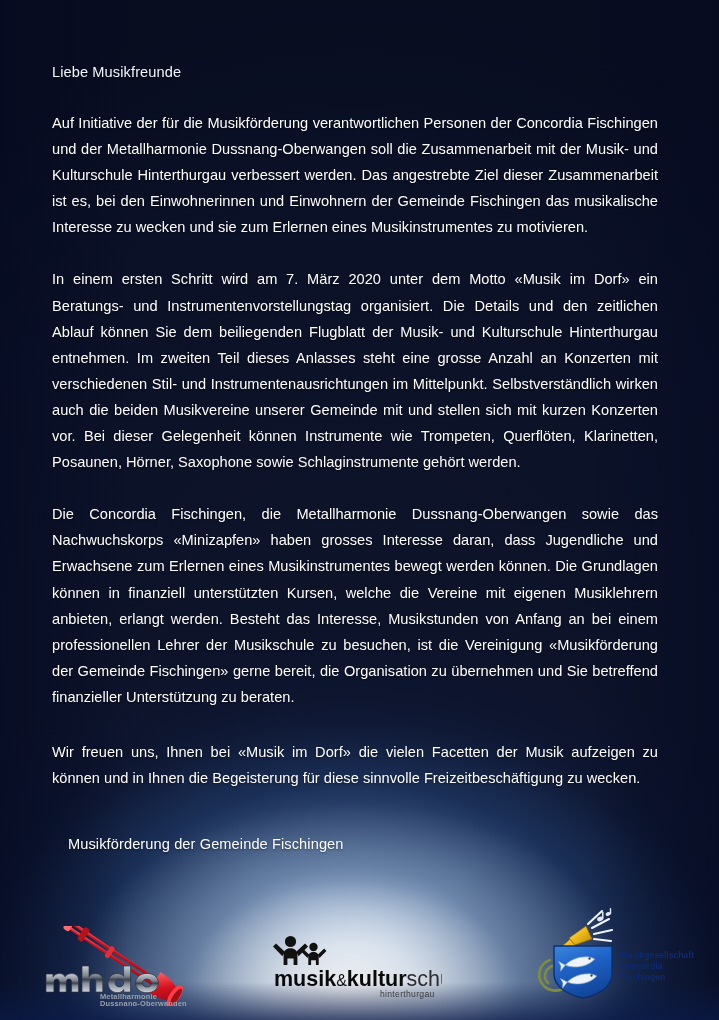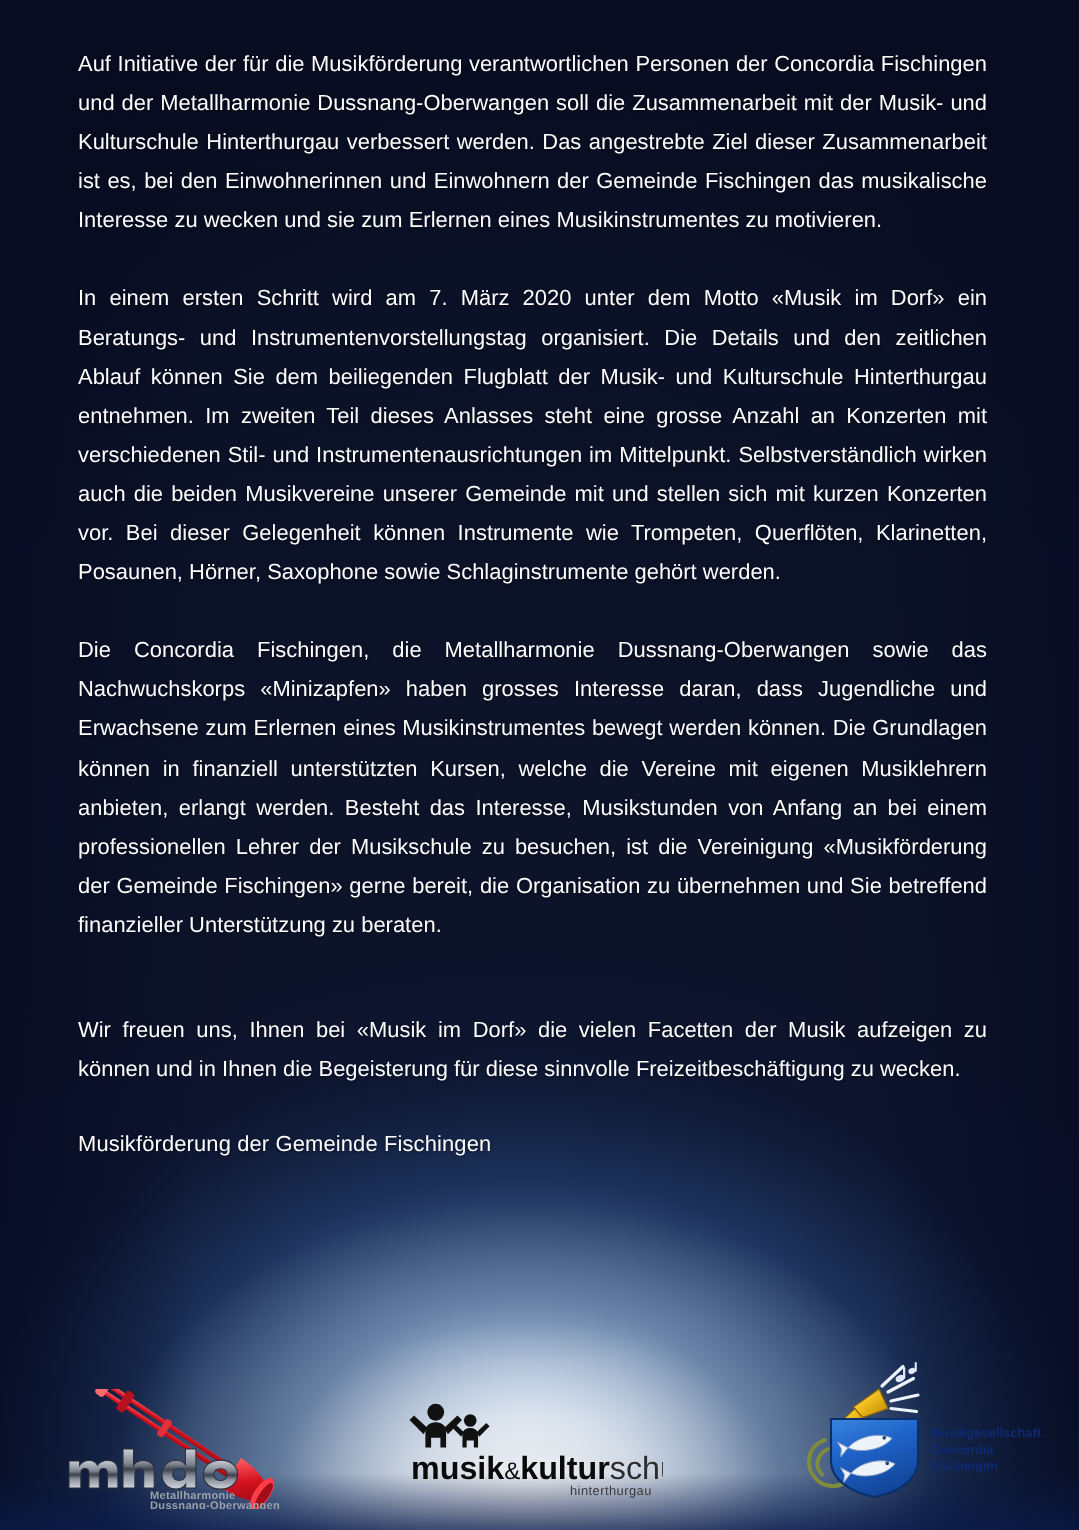--- a/index.html
+++ b/index.html
@@ -112,26 +112,26 @@
     line-height: 26.1px;
     text-align: justify;
     text-justify: inter-word;
     margin: 0;
     letter-spacing: 0.02px;
     text-shadow: 0 1px 2px rgba(0,0,0,0.40);
   }
   .para.p1 { margin-top: 30px; }
   .para.p2 { margin-top: 26px; }
   .para.p3 { margin-top: 26px; }
-  .para.p4 { margin-top: 44px; }
+  .para.p4 { margin-top: 29px; }
 
   .signature {
     color: #ffffff;
     font-size: 14.6px;
-    margin: 0;
+    margin: 16px;
     padding-top: 29px;
     letter-spacing: 0.1px;
     text-shadow: 0 1px 2px rgba(0,0,0,0.40);
   }
 
   
   .logo-strip {
     position: absolute;
     left: 0;
     bottom: 0;
@@ -157,20 +157,21 @@
   <div class="bg-base"></div>
   <div class="bg-glow-wide"></div>
   <div class="bg-glow-mid"></div>
   <div class="bg-vignette"></div>
   <div class="bg-edge-left"></div>
   <div class="bg-edge-right"></div>
   <div class="bg-bottom-dark"></div>
 
   <div class="content">
 
+    <p class="salutation">Liebe Musikfreunde</p>
 
     <p class="para p1">Auf Initiative der für die Musikförderung verantwortlichen Personen der Concordia Fischingen und der Metallharmonie Dussnang-Oberwangen soll die Zusammenarbeit mit der Musik- und Kulturschule Hinterthurgau verbessert werden. Das angestrebte Ziel dieser Zusammenarbeit ist es, bei den Einwohnerinnen und Einwohnern der Gemeinde Fischingen das musikalische Interesse zu wecken und sie zum Erlernen eines Musikinstrumentes zu motivieren.</p>
 
     <p class="para p2">In einem ersten Schritt wird am 7. März 2020 unter dem Motto «Musik im Dorf» ein Beratungs- und Instrumentenvorstellungstag organisiert. Die Details und den zeitlichen Ablauf können Sie dem beiliegenden Flugblatt der Musik- und Kulturschule Hinterthurgau entnehmen. Im zweiten Teil dieses Anlasses steht eine grosse Anzahl an Konzerten mit verschiedenen Stil- und Instrumentenausrichtungen im Mittelpunkt. Selbstverständlich wirken auch die beiden Musikvereine unserer Gemeinde mit und stellen sich mit kurzen Konzerten vor. Bei dieser Gelegenheit können Instrumente wie Trompeten, Querflöten, Klarinetten, Posaunen, Hörner, Saxophone sowie Schlaginstrumente gehört werden.</p>
 
     <p class="para p3">Die Concordia Fischingen, die Metallharmonie Dussnang-Oberwangen sowie das Nachwuchskorps «Minizapfen» haben grosses Interesse daran, dass Jugendliche und Erwachsene zum Erlernen eines Musikinstrumentes bewegt werden können. Die Grundlagen können in finanziell unterstützten Kursen, welche die Vereine mit eigenen Musiklehrern anbieten, erlangt werden. Besteht das Interesse, Musikstunden von Anfang an bei einem professionellen Lehrer der Musikschule zu besuchen, ist die Vereinigung «Musikförderung der Gemeinde Fischingen» gerne bereit, die Organisation zu übernehmen und Sie betreffend finanzieller Unterstützung zu beraten.</p>
 
     <p class="para p4">Wir freuen uns, Ihnen bei «Musik im Dorf» die vielen Facetten der Musik aufzeigen zu können und in Ihnen die Begeisterung für diese sinnvolle Freizeitbeschäftigung zu wecken.</p>
 
     <p class="signature">Musikförderung der Gemeinde Fischingen</p>

